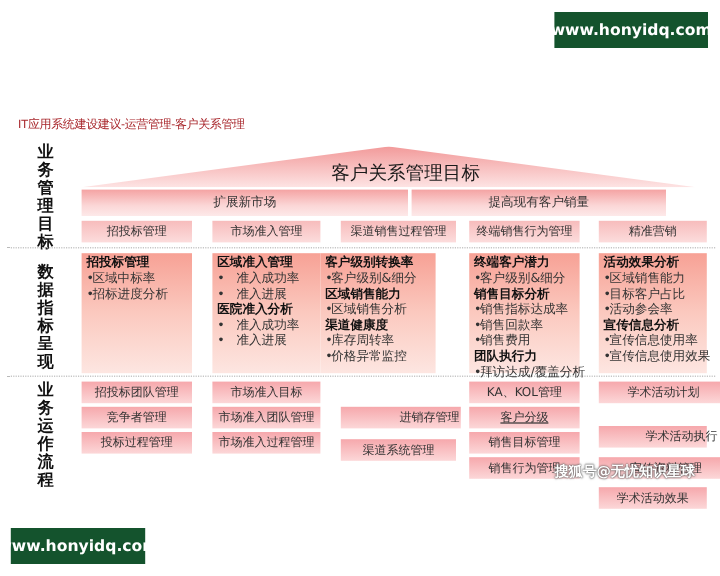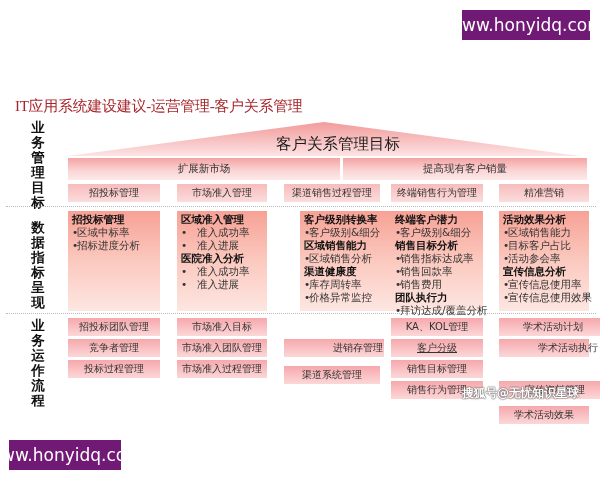--- a/index.html
+++ b/index.html
@@ -1,30 +1,30 @@
 <!DOCTYPE html>
 <html><head>
 <meta charset="utf-8">
 <style>
   * { box-sizing: border-box; margin: 0; padding: 0; }
   html, body { width: 600px; height: 480px; background: #ffffff; overflow: hidden; }
   body { position: relative; font-family: "DejaVu Sans", "Liberation Sans", sans-serif; color: #222; }
 
   .watermark-badge {
-    position: absolute; background: #701a75; color: #fff;
-    font-family: "DejaVu Sans", sans-serif; font-size: 17px;
-    display: flex; align-items: center; justify-content: center;
+    position: absolute; background: #14532d; color: #fff;
+    font-family: "DejaVu Sans", sans-serif; font-size: 13px;
+    display: flex; align-items: center; justify-content: center; font-weight: bold;
   }
   .wm-top { left: 462px; top: 10px; width: 128px; height: 30px; }
   .wm-bottom { left: 9px; top: 440px; width: 112px; height: 30px; }
 
   .slide-title {
     position: absolute; left: 15px; top: 97px;
-    font-size: 15px; color: #a8262b; letter-spacing: -0.3px;
-    font-family: Liberation Serif, serif;
+    font-size: 10px; color: #a8262b; letter-spacing: -0.3px;
+    font-family: Liberation Sans, sans-serif;
   }
 
   .row-label {
     position: absolute; left: 26px; width: 24px;
     font-weight: bold; font-size: 13.5px; line-height: 15px; text-align: center;
     color: #111; writing-mode: horizontal-tb;
   }
   .row-label span { display: block; }
 
   .divider {
@@ -123,21 +123,21 @@
         <stop offset="0" stop-color="#f29a9a"></stop>
         <stop offset="1" stop-color="#fde3e3"></stop>
       </linearGradient>
     </defs>
     <polygon points="0,34 256,0 512,34" fill="url(#rg)"></polygon>
   </svg>
   <div class="roof-title">客户关系管理目标</div>
 </div>
 
 <div class="goal-bar" style="left:68px; top:158px; width:272px;">扩展新市场</div>
-<div class="goal-bar" style="left:343px; top:158px; width:244px;">提高现有客户销量</div>
+<div class="goal-bar" style="left:343px; top:158px; width:212px;">提高现有客户销量</div>
 
 <div class="col-header" style="left:68px; width:92px;">招投标管理</div>
 <div class="col-header" style="left:177px; width:90px;">市场准入管理</div>
 <div class="col-header" style="left:284px; width:96px;">渠道销售过程管理</div>
 <div class="col-header" style="left:391px; width:92px;">终端销售行为管理</div>
 <div class="col-header" style="left:499px; width:90px;">精准营销</div>
 
 <div class="data-box" style="left:68px; width:92px;">
   <div class="h">招投标管理</div>
   <div class="b tight">区域中标率</div>
@@ -146,21 +146,21 @@
 
 <div class="data-box" style="left:177px; width:90px;">
   <div class="h">区域准入管理</div>
   <div class="b ind">准入成功率</div>
   <div class="b ind">准入进展</div>
   <div class="h">医院准入分析</div>
   <div class="b ind">准入成功率</div>
   <div class="b ind">准入进展</div>
 </div>
 
-<div class="data-box" style="left:300px; width:96px;">
+<div class="data-box" style="left:267px; width:96px;">
   <div class="h">客户级别转换率</div>
   <div class="b tight">客户级别&amp;细分</div>
   <div class="h">区域销售能力</div>
   <div class="b tight">区域销售分析</div>
   <div class="h">渠道健康度</div>
   <div class="b tight">库存周转率</div>
   <div class="b tight">价格异常监控</div>
 </div>
 
 <div class="data-box" style="left:391px; width:92px;">
@@ -194,17 +194,17 @@
 
 <div class="proc-item" style="left:284px; top:318px; width:96px;margin-top:48px;">渠道系统管理</div>
 <div class="proc-item" style="left:284px; top:339px; width:100px;padding-left:48px;">进销存管理</div>
 
 <div class="proc-item" style="left:391px; top:318px; width:92px;">KA、KOL管理</div>
 <div class="proc-item" style="left:391px; top:339px; width:92px;text-decoration:underline;">客户分级</div>
 <div class="proc-item" style="left:391px; top:360px; width:92px;">销售目标管理</div>
 <div class="proc-item" style="left:391px; top:381px; width:92px;">销售行为管理</div>
 
 <div class="proc-item" style="left:499px; top:318px; width:108px;">学术活动计划</div>
-<div class="proc-item" style="left:499px; top:339px; width:90px;padding-left:48px;">学术活动执行</div>
+<div class="proc-item" style="left:499px; top:355px; width:90px;padding-left:48px;">学术活动执行</div>
 <div class="proc-item" style="left:499px; top:360px; width:90px;margin-top:46px;">学术活动效果</div>
 <div class="proc-item" style="left:499px; top:381px; width:112px;">宣传资料管理</div>
 
 <div class="source-watermark">搜狐号@无忧知识星球</div>
 
 </body></html>

